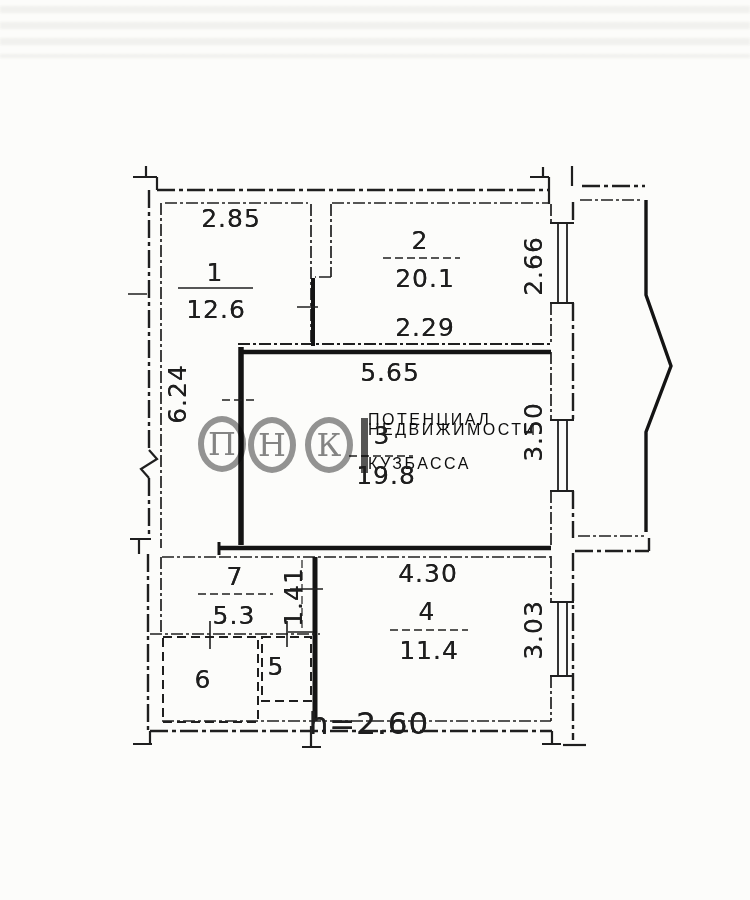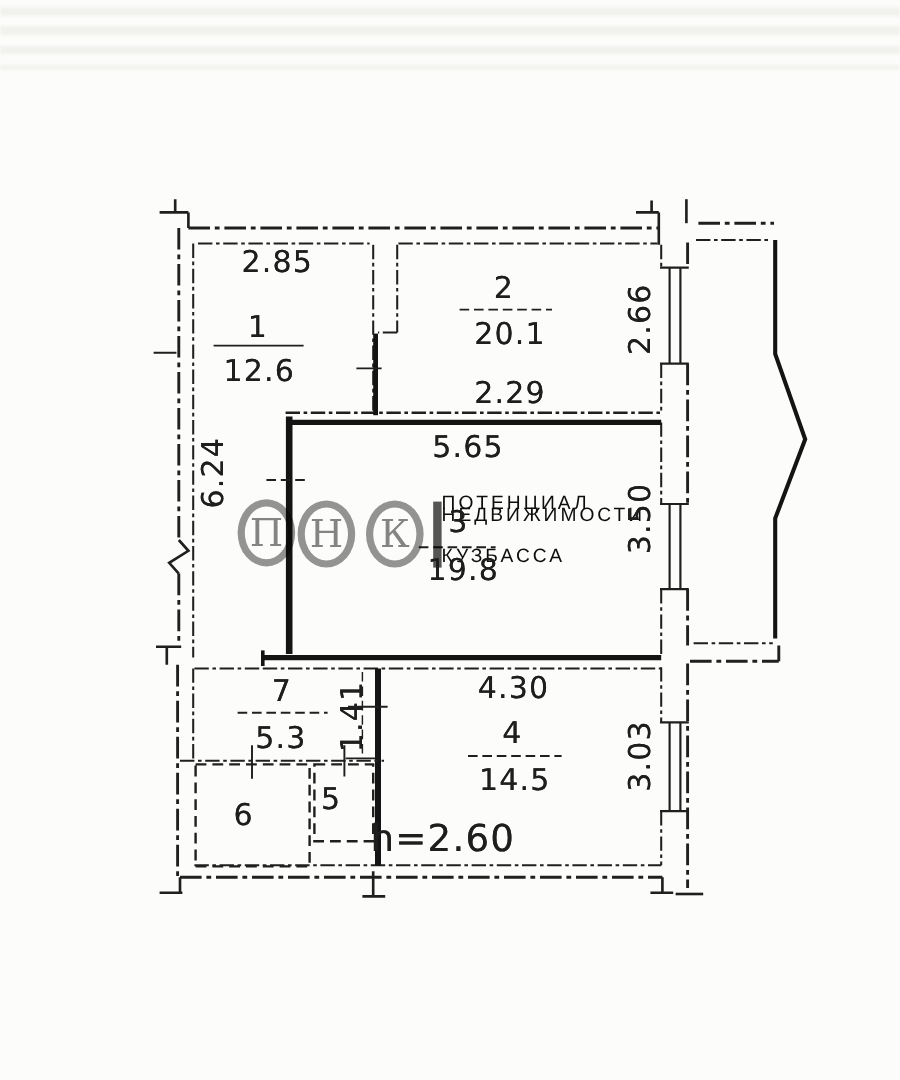--- a/index.html
+++ b/index.html
@@ -23,21 +23,21 @@
   .dsh{stroke:#1f1f1f;stroke-width:2;fill:none;stroke-dasharray:9 5;}
   .dim{stroke:#1f1f1f;stroke-width:1.6;fill:none;}
   .dimd{stroke:#1f1f1f;stroke-width:1.6;fill:none;stroke-dasharray:8 4;}
   
   .lbl{
     position:absolute;z-index:3;transform:translate(-50%,-50%);
     font-size:25px;color:#1e1e1e;white-space:nowrap;letter-spacing:1px;
     text-shadow:0 0 .5px #333;
   }
   .rot{transform:translate(-50%,-50%) rotate(-90deg);}
-  .big{font-size:31px;}
+  .big{font-size:31px;margin-top:24px;}
   
   .wm{position:absolute;left:0;top:0;z-index:2;mix-blend-mode:multiply;opacity:.95;}
   .wm-ring{
     position:absolute;width:48px;height:56px;box-sizing:border-box;
     border:6px solid #8f8f8f;border-radius:50%;
     display:flex;align-items:center;justify-content:center;
     color:#7f7f7f;font-family:"DejaVu Serif",serif;font-size:32px;line-height:1;
   }
   .wm-bar{position:absolute;width:7px;height:55px;background:#4d4d4d;}
   .wm-line{
@@ -167,20 +167,20 @@
   <div class="lbl rot" style="left:533px;top:432px">3.50</div>
 
   <div class="lbl rot" style="left:177px;top:394px">6.24</div>
 
   <div class="lbl" style="left:235px;top:576px">7</div>
   <div class="lbl" style="left:234px;top:615px">5.3</div>
   <div class="lbl rot" style="left:293px;top:597px">1.41</div>
 
   <div class="lbl" style="left:428px;top:573px">4.30</div>
   <div class="lbl" style="left:427px;top:611px">4</div>
-  <div class="lbl" style="left:429px;top:650px">14.5</div>
+  <div class="lbl" style="left:429px;top:650px">11.4</div>
   <div class="lbl rot" style="left:533px;top:630px">3.03</div>
 
   <div class="lbl" style="left:276px;top:666px">5</div>
   <div class="lbl" style="left:203px;top:679px">6</div>
 
   <div class="lbl big" style="left:369px;top:699px">h=2.60</div>
 </div>
 
 </body></html>

